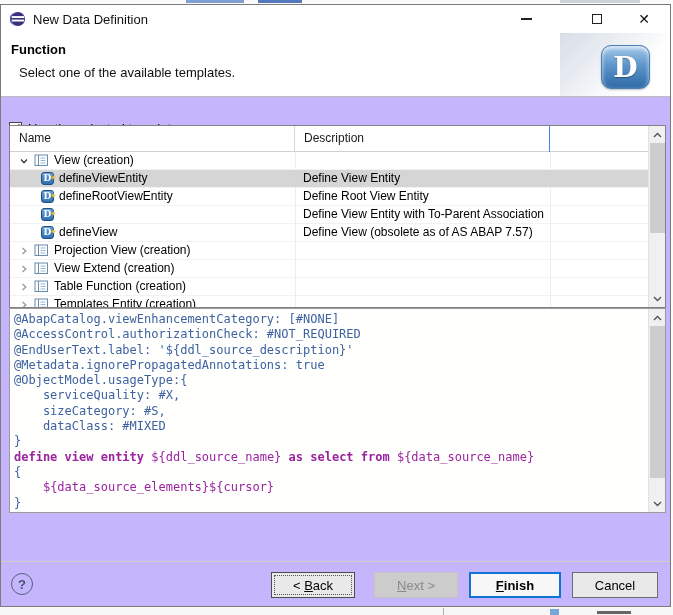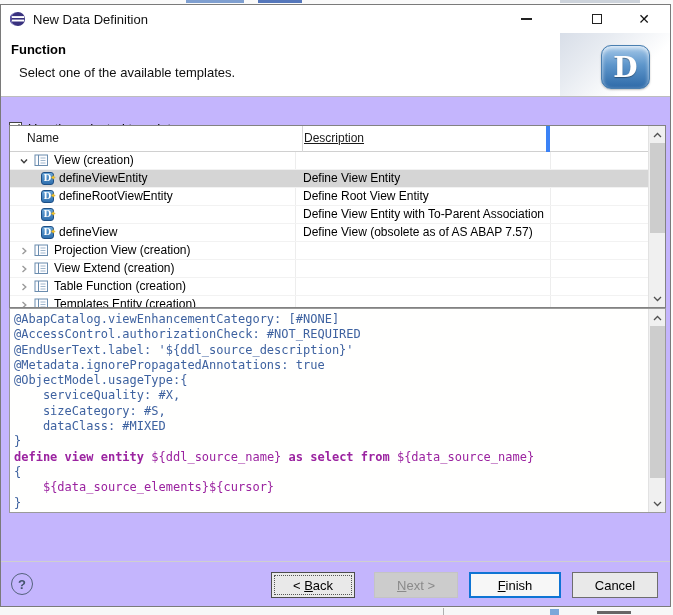--- a/index.html
+++ b/index.html
@@ -41,22 +41,22 @@
   .check-row { position:absolute; left:8px; top:114px; height:18px; display:flex; align-items:center;font-style:italic; }
   .checkbox { width:13px; height:13px; background:#fff; border:1px solid #454545; position:relative; }
   .check-row label { font-size:13px; color:#000; margin-left:5px; }
 
   
   .ttable { position:absolute; left:8px; top:120px; width:657px; height:183px;
             border:1px solid #828282; background:#fff; overflow:hidden; }
   .thead { position:absolute; left:0; top:0; width:638px; height:26px; background:#fff;
            border-bottom:1px solid #d0d0d0; }
   .th { position:absolute; top:0; height:26px; line-height:25px; font-size:12px; color:#1a1a1a; padding-left:9px; }
-  .th-name { left:8px; width:285px; border-right:1px solid #d6d6d6; }
-  .th-desc { left:285px; width:255px; border-right:4px solid #3b82f6;text-decoration:underline; }
+  .th-name { left:0; width:285px; border-right:1px solid #d6d6d6; }
+  .th-desc { left:285px; width:255px; border-right:1px solid #3b82f6; }
   .tbody { position:absolute; left:0; top:26px; width:638px; height:155px; overflow:hidden; }
   .colsep { position:absolute; top:0; bottom:0; width:1px; background:#ededed; }
   .trow { position:relative; height:18px; line-height:17px; display:flex; align-items:center;
           font-size:12px; color:#000; border-bottom:1px solid #f2f2f2; background:transparent; }
   .trow.selected { background:#d5d5d5; }
   .chev { width:11px; height:11px; margin-left:9px; flex:0 0 auto; display:flex; align-items:center; }
   .g-icon { margin-left:4px; flex:0 0 auto; display:flex; }
   .t-indent { width:31px; flex:0 0 auto; }
   .tmpl-icon { position:relative; width:13px; height:13px; flex:0 0 auto; border-radius:3px;
                background:linear-gradient(180deg,#6aa6d8 0%, #2f6fae 100%); border:1px solid #1d4f85;
@@ -91,21 +91,21 @@
   .help-btn { position:absolute; left:10px; top:11px; width:22px; height:22px; border-radius:50%;
               border:1.4px solid #54627c; display:flex; align-items:center; justify-content:center;
               font-size:13px; font-weight:bold; color:#44546e; background:transparent; }
   .btnrow { position:absolute; right:12px; top:10px; display:flex; }
   .btn { height:26px; font-family:"Liberation Sans", sans-serif; font-size:13px; color:#000;
          background:#e9e9e9; border:1px solid #8a8a8a; position:relative; }
   .btn u { text-decoration:underline; }
   .btn-back   { width:84px; margin-right:19px;  border-color:#4d4d4d; }
   .btn-back::after { content:""; position:absolute; inset:2px; border:1px dotted #555; pointer-events:none; }
   .btn-next   { width:84px; margin-right:11px; background:#cccccc; color:#8a8a8a; border-color:#c4c4c4; }
-  .btn-finish { width:92px; margin-right:11px; background:#f7f7f7; border:2px solid #0f74d4; font-weight:normal; }
+  .btn-finish { width:92px; margin-right:11px; background:#f7f7f7; border:2px solid #0f74d4; font-weight:bold; }
   .btn-cancel { width:86px; border-color:#6e6e6e; }
 </style>
 </head>
 <body>
 
 <div class="page">
 
   <div class="frag" style="left:186px; top:0; width:58px; height:3px; background:#7f9fd0;"></div>
   <div class="frag" style="left:258px; top:0; width:44px; height:3px; background:#5577bb;"></div>
   <div class="frag" style="left:560px; top:0; width:80px; height:3px; background:#cdd3db;"></div>

